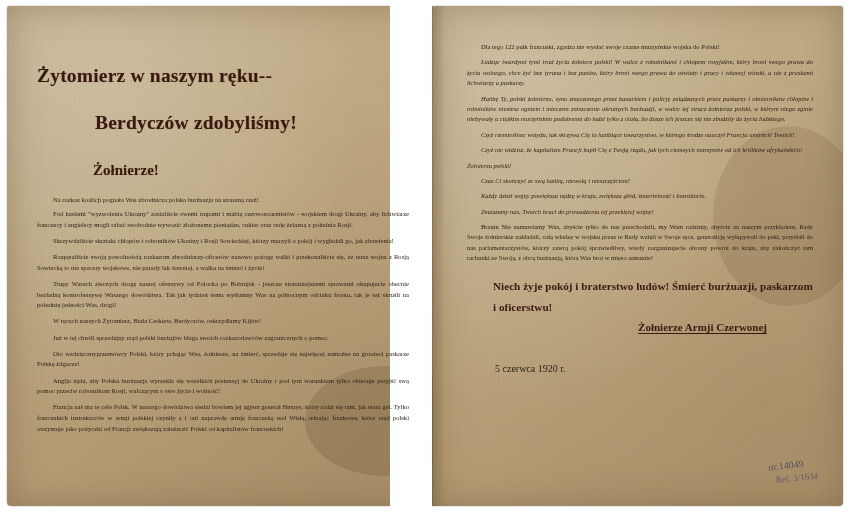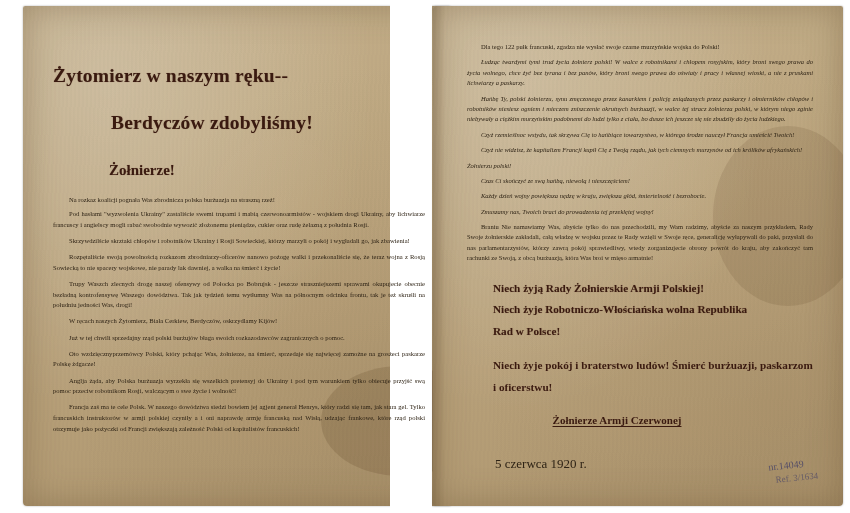--- a/index.html
+++ b/index.html
@@ -36,21 +36,21 @@
     position: absolute;
     inset: 0;
     pointer-events: none;
     background:
       repeating-linear-gradient(92deg, rgba(255,255,255,0.035) 0 2px, rgba(0,0,0,0.02) 2px 4px),
       radial-gradient(circle at 60% 40%, rgba(255,255,255,0.05), rgba(0,0,0,0.06) 70%);
     mix-blend-mode: multiply;
     opacity: .55;
   }
   .page-left {
-    left: 23px;
+    left: 7px;
     width: 428px;
     border-radius: 2px 3px 2px 4px;
   }
   .page-right {
     left: 433px;
     width: 410px;
     border-radius: 3px 2px 4px 2px;
   }
   .gutter {
     position: absolute;
@@ -145,33 +145,33 @@
   .slogans .s-ind { display: block; padding-left: 0px; }
   .slogans-2 {
     margin-top: 12px;
     padding-left: 26px;
     font-weight: bold;
     font-size: 11.2px;
     line-height: 1.95;
     color: #3a1a10;
   }
   .signature {
-    margin-top: 15px;
-    text-align: center;
+    margin-top: 2px;
+    text-align: right;
     padding-right: 46px;
     font-weight: bold;
     font-size: 11px;
     color: #3a1a10;
     text-decoration: underline;
     text-underline-offset: 2px;
   }
   .date {
     margin-top: 30px;
     padding-left: 28px;
-    font-size: 13px;
+    font-size: 10px;
     color: #2e2315;
   }
   .archive-mark {
     position: absolute;
     right: 26px;
     bottom: 22px;
     font-family: "Liberation Serif", serif;
     font-size: 10px;
     color: #3b3a6a;
     transform: rotate(-6deg);
@@ -240,25 +240,20 @@
         <p class="ital">Hańbę Ty, polski żołnierzu, synu zmęczonego przez kanarkiem i policję zniądzanych przez paskarzy i ołmierników chłopów i robotników niesiesz ogniem i mieczem zniszczenie okrutnych burżuazji, w walce tej stracz żołnierza polski, w którym niego zginie niebywały a ciężkim murzyńskim podobnemi do ludzi tylko z ciała, bo dusze ich jeszcze się nie zbudziły do życia ludzkiego.</p>
         <p class="ital">Czyż rzemieślnoc wstydu, tak skrzywa Cię to hańbiące towarzystwo, w którego środze nauczył Francja umieścić Twoich!</p>
         <p class="ital">Czyż nie widzisz, że kapitalizm Francji kupił Cię z Twoją rządu, jak tych ciemnych murzynów od ich królików afrykańskich!</p>
         <p class="ital noindent">Żołnierzu polski!</p>
         <p class="ital">Czas Ci skończyć ze swą hańbą, niewolą i nieszczęściem!</p>
         <p class="ital">Każdy dzień wojny powiększa nędzę w kraju, zwiększa głód, śmiertelność i bezrobocie.</p>
         <p class="ital">Zmuszamy nas, Twoich braci do prowadzenia tej przeklętej wojny!</p>
         <p>Braniu Nie namawiamy Was, abyście tylko do nas przechodzili, my Wam radzimy, abyście za naszym przykładem, Rady Swoje żołnierskie zakładali, całą władzę w wojsku przez te Rady wzięli w Swoje ręce, generalicję wyłapywali do paki, przysłali do nas parlamentarzystów, którzy zawrą pokój sprawiedliwy, wtedy zorganizujecie obrony powrót do kraju, aby zakończyć tam rachunki ze Swoją, z obcą burżuazją, która Was broi w mięso armatnie!</p>
       </div>
 
-      <div class="slogans">
-        <span class="s-narrow">Niech żyją Rady Żołnierskie Armji Polskiej!</span>
-        <span class="s-narrow">Niech żyje Robotniczo-Włościańska wolna Republika</span>
-        <span class="s-ind">Rad w Polsce!</span>
-      </div>
 
       <div class="slogans-2">
         <span class="s-narrow">Niech żyje pokój i braterstwo ludów!</span>
         <span class="s-narrow">Śmierć burżuazji, paskarzom i oficerstwu!</span>
       </div>
 
       <div class="signature">Żołnierze Armji Czerwonej</div>
 
       <div class="date">5 czerwca 1920 r.</div>
 

